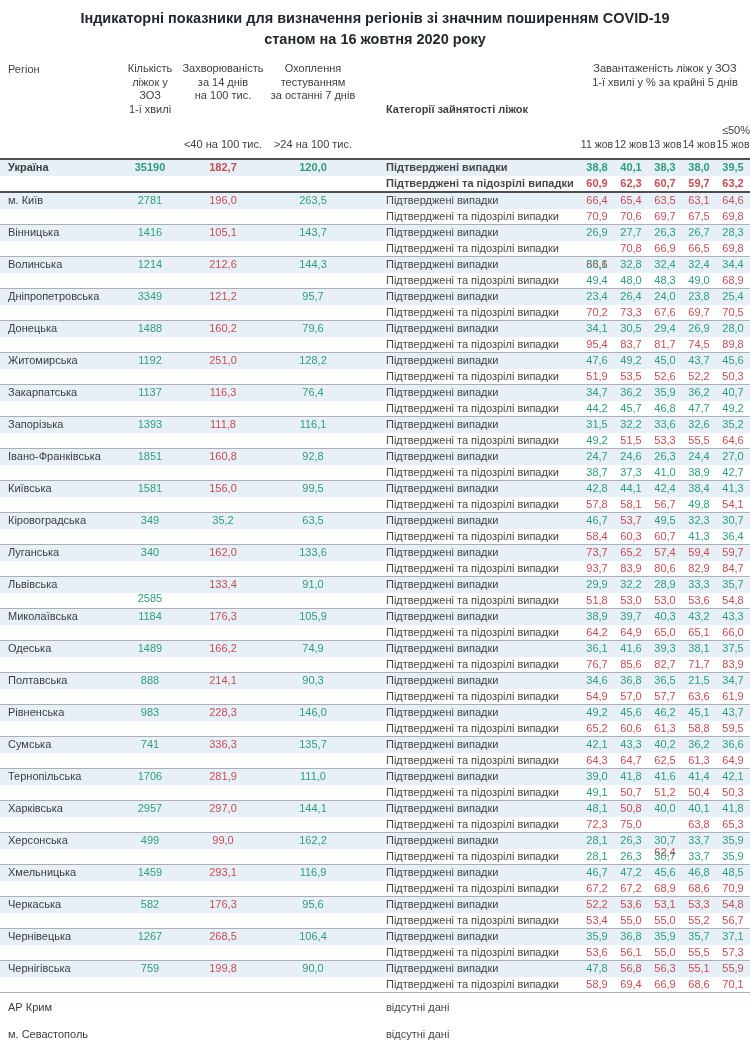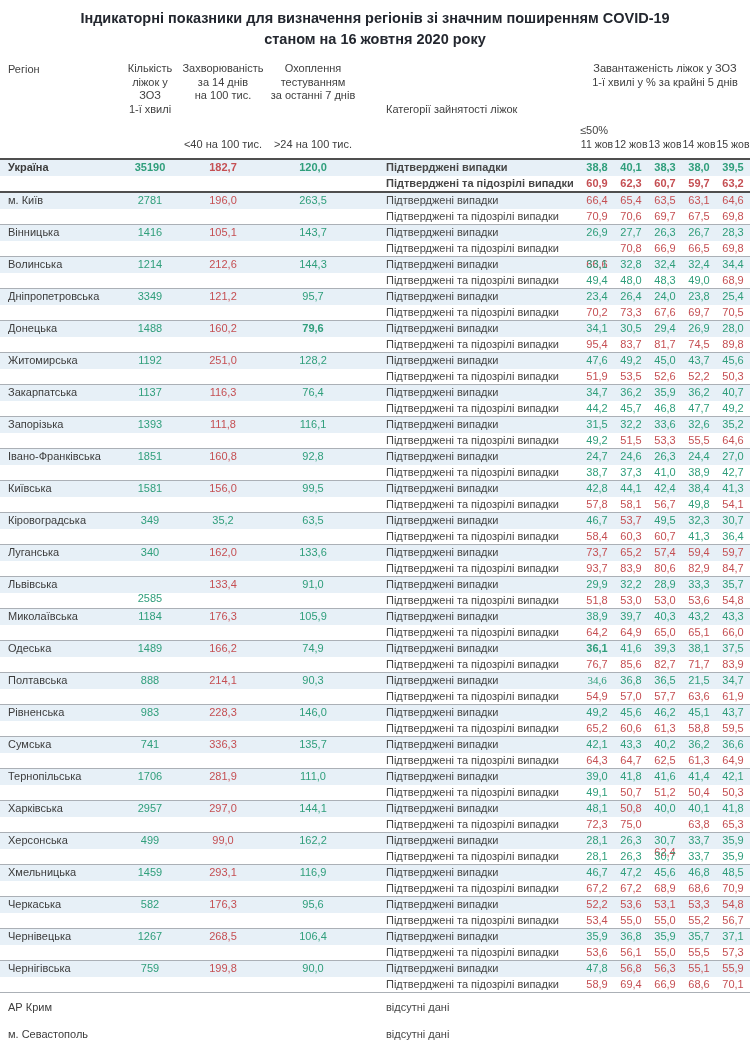--- a/index.html
+++ b/index.html
@@ -19,23 +19,23 @@
     grid-template-rows:auto 22px 20px;
     margin-top:12px;
     border-bottom:2px solid #4f4f4f;
     font-size:11px;line-height:13.5px;color:#3f3f3f;
   }
   .hc{white-space:pre-line;}
   .h-region{grid-column:1;grid-row:1;padding:1px 0 0 8px;}
   .h-beds{grid-column:2;grid-row:1;text-align:center;}
   .h-inc{grid-column:3;grid-row:1;text-align:center;}
   .h-test{grid-column:4;grid-row:1;text-align:center;}
-  .h-cat{grid-column:5;grid-row:1;align-self:end;padding-left:26px;}
+  .h-cat{grid-column:5;grid-row:1;align-self:end;padding-left:26px;font-weight:bold;}
   .h-occ{grid-column:6/11;grid-row:1;text-align:center;}
-  .h-le50{grid-column:6/11;grid-row:2;text-align:left;padding-top:8px;}
+  .h-le50{grid-column:6/11;grid-row:2;text-align:right;padding-top:8px;}
   .h-th-inc{grid-column:3;grid-row:3;text-align:center;}
   .h-th-test{grid-column:4;grid-row:3;text-align:center;}
   .h-date{grid-row:3;text-align:center;font-size:10.5px;}
   
   .trow{
     display:grid;
     grid-template-columns:120px 60px 86px 94px 220px repeat(5,34px);
     font-size:11px;line-height:15.5px;height:15.5px;
   }
   .blue{background:#e7f0f7;}
@@ -213,21 +213,21 @@
         <div class="cell c-val" style="color: rgb(197, 79, 83);">67,6</div>
         <div class="cell c-val" style="color: rgb(197, 79, 83);">69,7</div>
         <div class="cell c-val" style="color: rgb(197, 79, 83);">70,5</div>
       </div>
     </div>
     <div class="pair">
       <div class="trow blue">
         <div class="cell c-region">Донецька</div>
         <div class="cell c-num" style="color: rgb(47, 158, 123);">1488</div>
         <div class="cell c-num" style="color: rgb(197, 79, 83);">160,2</div>
-        <div class="cell c-num" style="color: rgb(47, 158, 123); font-weight: bold;">79,6</div>
+        <div class="cell c-num" style="color: rgb(47, 158, 123);">79,6</div>
         <div class="cell c-cat">Підтверджені випадки</div>
         <div class="cell c-val" style="color: rgb(47, 158, 123);">34,1</div>
         <div class="cell c-val" style="color: rgb(47, 158, 123);">30,5</div>
         <div class="cell c-val" style="color: rgb(47, 158, 123);">29,4</div>
         <div class="cell c-val" style="color: rgb(47, 158, 123);">26,9</div>
         <div class="cell c-val" style="color: rgb(47, 158, 123);">28,0</div>
       </div>
       <div class="trow">
         <div class="cell c-region"></div>
         <div class="cell c-num"></div>
@@ -475,21 +475,21 @@
         <div class="cell c-val" style="color: rgb(197, 79, 83);">66,0</div>
       </div>
     </div>
     <div class="pair">
       <div class="trow blue">
         <div class="cell c-region">Одеська</div>
         <div class="cell c-num" style="color: rgb(47, 158, 123);">1489</div>
         <div class="cell c-num" style="color: rgb(197, 79, 83);">166,2</div>
         <div class="cell c-num" style="color: rgb(47, 158, 123);">74,9</div>
         <div class="cell c-cat">Підтверджені випадки</div>
-        <div class="cell c-val" style="color: rgb(47, 158, 123); font-weight: bold;">36,1</div>
+        <div class="cell c-val" style="color: rgb(47, 158, 123);">36,1</div>
         <div class="cell c-val" style="color: rgb(47, 158, 123);">41,6</div>
         <div class="cell c-val" style="color: rgb(47, 158, 123);">39,3</div>
         <div class="cell c-val" style="color: rgb(47, 158, 123);">38,1</div>
         <div class="cell c-val" style="color: rgb(47, 158, 123);">37,5</div>
       </div>
       <div class="trow">
         <div class="cell c-region"></div>
         <div class="cell c-num"></div>
         <div class="cell c-num"></div>
         <div class="cell c-num"></div>
@@ -501,21 +501,21 @@
         <div class="cell c-val" style="color: rgb(197, 79, 83);">83,9</div>
       </div>
     </div>
     <div class="pair">
       <div class="trow blue">
         <div class="cell c-region">Полтавська</div>
         <div class="cell c-num" style="color: rgb(47, 158, 123);">888</div>
         <div class="cell c-num" style="color: rgb(197, 79, 83);">214,1</div>
         <div class="cell c-num" style="color: rgb(47, 158, 123);">90,3</div>
         <div class="cell c-cat">Підтверджені випадки</div>
-        <div class="cell c-val" style="color: rgb(47, 158, 123); font-family: Liberation Serif, serif;">34,6</div>
+        <div class="cell c-val" style="color: rgb(47, 158, 123);">34,6</div>
         <div class="cell c-val" style="color: rgb(47, 158, 123);">36,8</div>
         <div class="cell c-val" style="color: rgb(47, 158, 123);">36,5</div>
         <div class="cell c-val" style="color: rgb(47, 158, 123);">21,5</div>
         <div class="cell c-val" style="color: rgb(47, 158, 123);">34,7</div>
       </div>
       <div class="trow">
         <div class="cell c-region"></div>
         <div class="cell c-num"></div>
         <div class="cell c-num"></div>
         <div class="cell c-num"></div>

